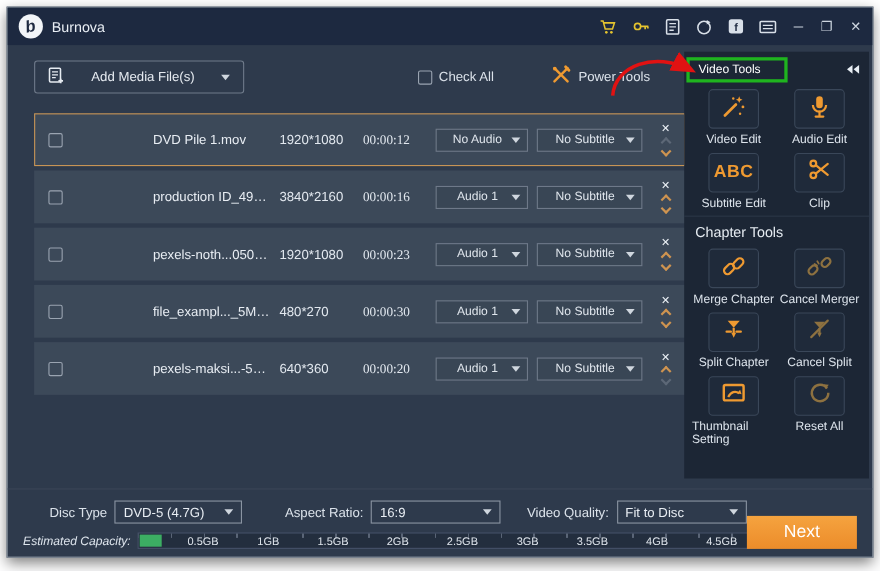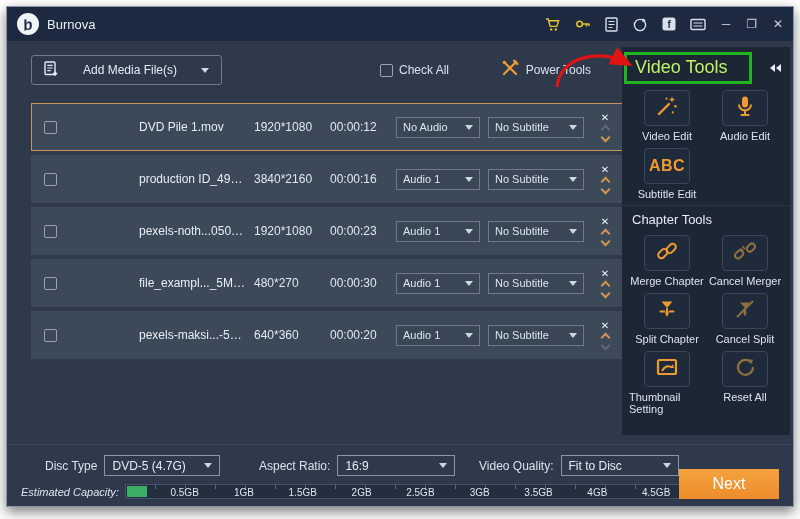--- a/index.html
+++ b/index.html
@@ -56,38 +56,38 @@
   .art-sea { background: linear-gradient(#cfcfcf 0 42%, #a9a9a9 43% 55%, #7d7d7d 56% 75%, #5f5f5f 76% 100%); }
   .art-earth { background:
       radial-gradient(circle at 46% 42%, #3b5470 0 20%, #17263a 21% 30%, #05080d 31%),
       #04060a; }
   .art-field { background:
       radial-gradient(circle at 42% 36%, #e9e2cc 0 7%, transparent 8%),
       radial-gradient(ellipse 9% 22% at 42% 62%, #3f7d86 0 60%, transparent 61%),
       linear-gradient(#8ba06f 0 38%, #6f8f55 39% 68%, #4f7340 69% 100%); }
   .fname { flex:1 1 auto; min-width:0; color:#e8edf3; font-size:12px; white-space:nowrap; overflow:hidden; text-overflow:ellipsis; padding-right:8px; }
   .res { flex:0 0 76px; color:#e2e8ef; font-size:12px; }
-  .dur { flex:0 0 66px; color:#e2e8ef; font-size:12px; }
+  .dur { flex:0 0 66px; color:#e2e8ef; font-size:12px;font-family:Liberation Serif, serif; }
   .mini-dd { flex:0 0 auto; height:21px; border:1px solid #6e7989; display:flex; align-items:center;
-    padding:0 6px; color:#dfe5ec; font-size:11px; margin-right:8px; background:rgba(0,0,0,0.04); }
+    padding:0 6px; color:#dfe5ec; font-size:11px; margin-right:8px; background:rgba(0,0,0,0.04);text-align:center; }
   .mini-dd .dd-label{ flex:1; white-space:nowrap; overflow:hidden; }
   .dd-audio { width:84px; }
   .dd-sub { width:96px; }
   .row-ctrl { flex:0 0 22px; display:flex; flex-direction:column; align-items:center; gap:3px; margin-left:2px; }
   .row-x { color:#eef3f8; font-size:10px; line-height:1; }
   .chev { width:7px; height:7px; border-left:2px solid currentColor; border-top:2px solid currentColor; }
   .chev.up { transform:rotate(45deg); }
   .chev.down { transform:rotate(225deg); margin-top:-2px; }
   .chev.on { color:#cf9450; }
   .chev.off { color:#5d6877; }
 
   
   .panel { position:absolute; top:40px; right:3px; width:168px; height:388px; background:#1c2635; }
   .panel-header { display:flex; align-items:center; justify-content:space-between; padding:5px 8px 2px 2px; }
-  .panel-title { border:3px solid #1fb41f; color:#bef264; font-size:18px; padding:2px 22px 3px 8px; background:#1c2635; }
+  .panel-title { border:3px solid #1fb41f; color:#ffffff; font-size:11px; padding:2px 22px 3px 8px; background:#1c2635; }
   .tool-grid { display:grid; grid-template-columns:1fr 1fr; padding:4px 6px 0 6px; }
   .tool { display:flex; flex-direction:column; align-items:center; margin-bottom:5px; }
   .tile { width:46px; height:36px; border:1px solid #3a4759; border-radius:4px; background:#26324366;
     display:flex; align-items:center; justify-content:center; }
   .tool-label { margin-top:4px; color:#dde4ec; font-size:11px; text-align:left; line-height:1.15; max-width:76px; }
   .abc { font-size:16px; font-weight:bold; color:#ef9a31; letter-spacing:.5px; }
   .section-title { color:#e6ecf2; font-size:13px; padding:6px 10px 4px 10px; border-top:1px solid #2b3748; }
 
   
   .annot-arrow { position:absolute; left:534px; top:36px; width:100px; height:52px; pointer-events:none; z-index:30; }
@@ -344,20 +344,32 @@
                 </svg>
         </span>
             </span>
         <span class="tool-label">Audio Edit</span>
       </div>
       <div class="tool">
         <span class="tile">
               <span class="abc">ABC</span>
             </span>
         <span class="tool-label">Subtitle Edit</span>
+      </div>
+      <div class="tool">
+        <span class="tile">
+              <span>
+          <svg width="24" height="24" viewBox="0 0 24 24">
+                  <circle cx="6.4" cy="6.6" r="2.6" fill="none" stroke="#ef9a31" stroke-width="2"></circle>
+                  <circle cx="6.4" cy="17.4" r="2.6" fill="none" stroke="#ef9a31" stroke-width="2"></circle>
+                  <path d="M8.6 8.2L19.5 17M8.6 15.8L19.5 7" stroke="#ef9a31" stroke-width="2" stroke-linecap="round"></path>
+                </svg>
+        </span>
+            </span>
+        <span class="tool-label">Clip</span>
       </div>
     </div>
 
     <div class="section-title">Chapter Tools</div>
 
     <div class="tool-grid">
       <div class="tool">
         <span class="tile">
               <span>
           <svg width="24" height="24" viewBox="0 0 24 24">

